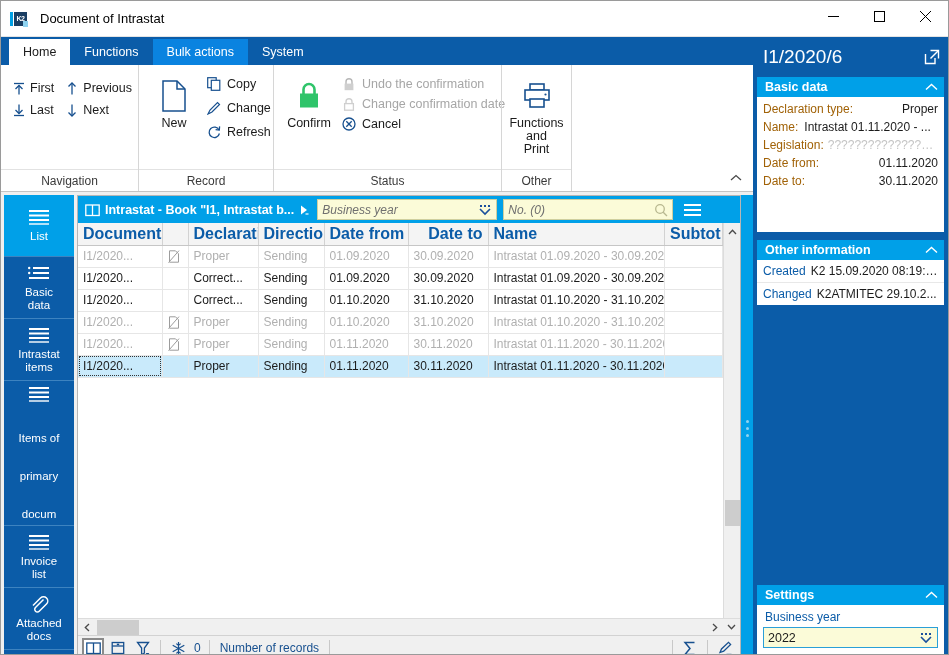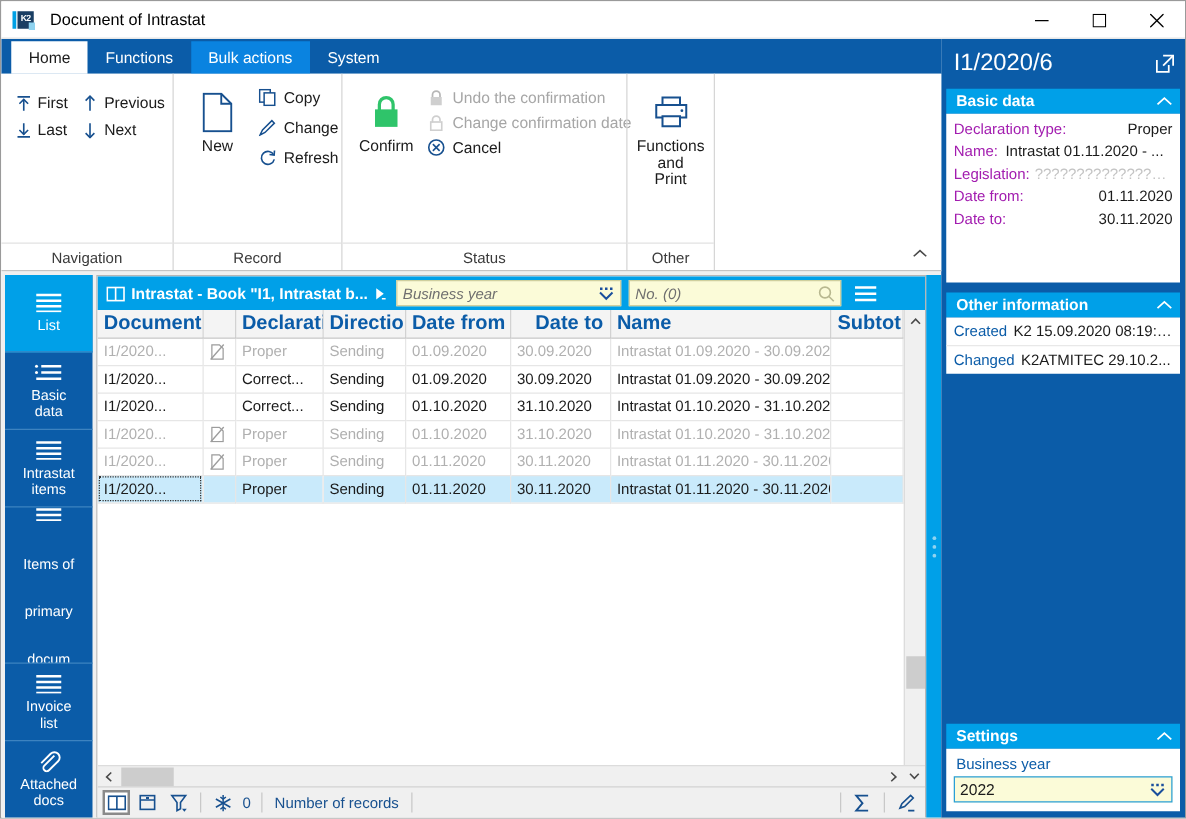--- a/index.html
+++ b/index.html
@@ -13,21 +13,21 @@
   .app {
     position: relative;
     width: 949px; height: 655px;
     border: 1px solid #9a9a9a;
     background: #ffffff;
     overflow: hidden;
   }
 
   
   .titlebar {
-    height: 30px; width: 100%;
+    height: 36px; width: 100%;
     display: flex; align-items: center;
     background: #ffffff;
     border-bottom: 1px solid #e4e4e4;
     position: relative;
   }
   .title-icon {
     width: 22px; height: 16px; margin-left: 9px; margin-right: 6px;
     position: relative;
   }
   .title-icon .bar {
@@ -64,21 +64,21 @@
     padding-left: 8px;
   }
   .ribbon-tab {
     height: 26px; padding: 0 14px; display:flex; align-items:center;
     color:#ffffff; font-size:12.5px; background:transparent;
   }
   .ribbon-tab.active { background:#ffffff; color:#1b1b1b; }
   .ribbon-tab.hover { background:#0a83e0; }
 
   .ribbon {
-    height: 158px; background:#ffffff; border-bottom:1px solid #c4c4c4;
+    height: 127px; background:#ffffff; border-bottom:1px solid #c4c4c4;
     display:flex; position:relative;
   }
   .rgroup { display:flex; flex-direction:column; height:100%; position:relative; }
   .rgroup + .rgroup { border-left:1px solid #d6d6d6; }
   .rgroup .rbody { flex:1; display:flex; align-items:flex-start; padding: 6px 8px 0 8px; }
   .rgroup .rlabel {
     height: 22px; line-height:22px; text-align:center; font-size:12px; color:#3a3a3a;
     border-top:1px solid #e2e2e2;
   }
 
@@ -193,21 +193,21 @@
     color:#fff; padding: 0 8px 0 10px;
   }
   .rp-header .rp-title { font-size:19px; }
   .rp-section-head {
     height:20px; background:#00a0e8; color:#fff; font-weight:bold; font-size:12.5px;
     display:flex; align-items:center; justify-content:space-between; padding:0 6px 0 8px;
     margin: 0 4px;
   }
   .rp-body { background:#fff; margin:0 4px; padding:3px 0 4px 0; }
   .rp-row { display:flex; font-size:12px; padding:2px 6px; align-items:baseline; }
-  .rp-row .lbl { color:#a21caf; white-space:nowrap; }
+  .rp-row .lbl { color:#a16207; white-space:nowrap; }
   .rp-row .val { color:#1b1b1b; margin-left:auto; white-space:nowrap; overflow:hidden;
     text-overflow:ellipsis; }
   .rp-row.left-val .val { margin-left:6px; }
   .rp-row .val.q { color:#c4c4c4; }
   .rp-blank { height:38px; }
   .rp-oi-row { display:flex; font-size:12px; padding:4px 6px; border-bottom:1px solid #e8e8e8; }
   .rp-oi-row:last-child { border-bottom:none; }
   .rp-oi-row .lbl { color:#0b5ca8; margin-right:5px; }
   .rp-oi-row .val { color:#1b1b1b; overflow:hidden; white-space:nowrap; text-overflow:ellipsis; }
   .rp-gap { flex:1; }

